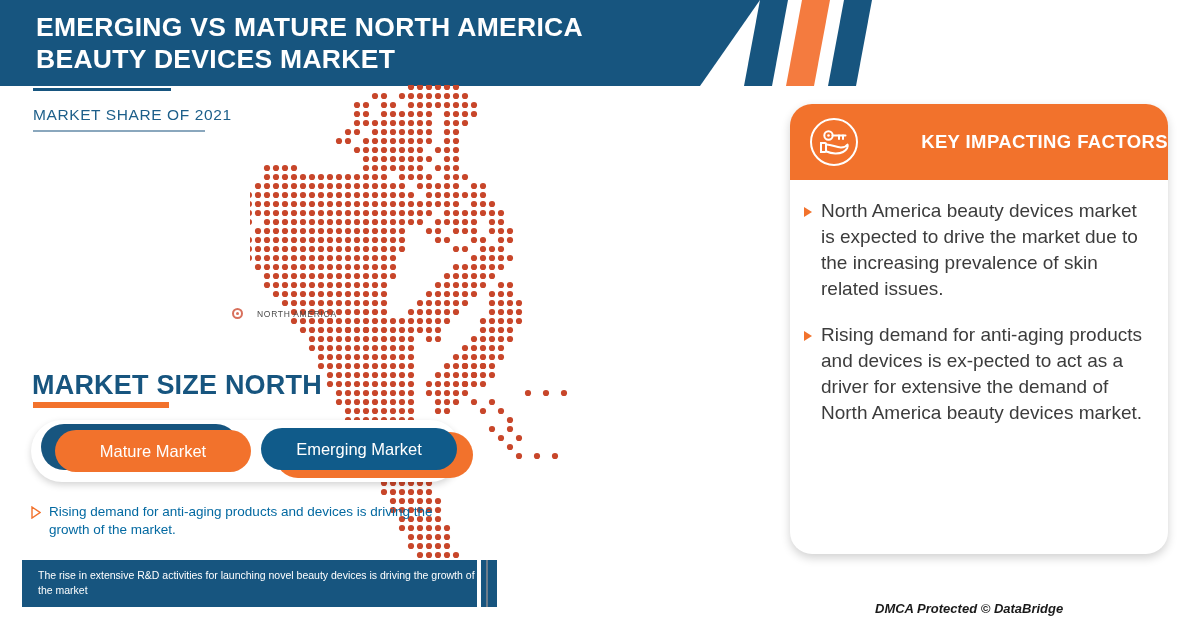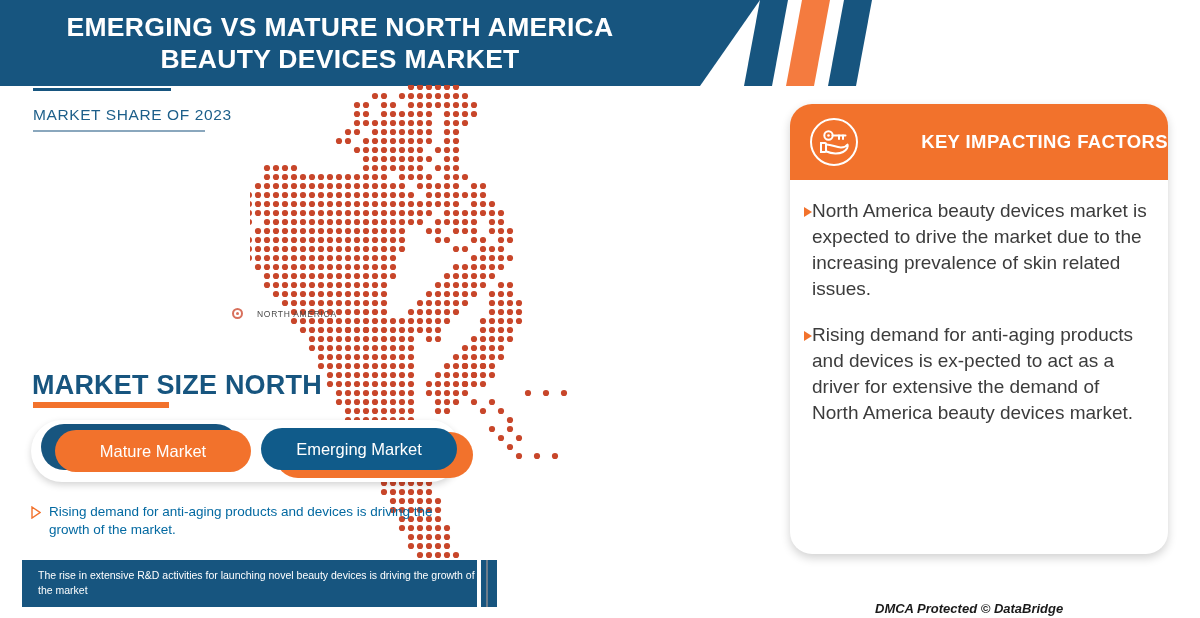--- a/index.html
+++ b/index.html
@@ -9,23 +9,23 @@
     position:relative;
   }
   #stage{position:absolute;inset:0;width:1200px;height:618px;background:#fff;}
 
   
   .header-bar{
     position:absolute;left:0;top:0;width:760px;height:86px;background:#17557f;
     clip-path:polygon(0 0, 760px 0, 700px 86px, 0 86px);
   }
   .header-title{
-    position:absolute;left:20px;top:11px;width:640px;
+    position:absolute;left:36px;top:11px;width:640px;
     color:#ffffff;font-weight:bold;font-size:26.5px;line-height:32px;
-    letter-spacing:0.3px;text-transform:uppercase;text-align:center;
+    letter-spacing:0.3px;text-transform:uppercase;
   }
   .stripe{position:absolute;top:0;height:86px;width:44px;}
   .stripe.s1{left:744px;background:#17557f;clip-path:polygon(16px 0,44px 0,28px 86px,0 86px);}
   .stripe.s2{left:786px;background:#f47b3f;clip-path:polygon(16px 0,44px 0,28px 86px,0 86px);}
   .stripe.s3{left:828px;background:#17557f;clip-path:polygon(16px 0,44px 0,28px 86px,0 86px);}
 
   
   .ms-rule-top{position:absolute;left:33px;top:88px;width:138px;height:3px;background:#17557f;}
   .ms-label{
     position:absolute;left:33px;top:106px;color:#1d5f8a;
@@ -104,21 +104,21 @@
   }
   .panel-head{
     position:absolute;left:0;top:0;width:378px;height:76px;background:#f2722c;
     display:flex;align-items:center;gap:14px;padding-left:18px;box-sizing:border-box;justify-content:space-between;
   }
   .panel-head-title{
     color:#ffffff;font-weight:bold;font-size:18.5px;letter-spacing:0.4px;text-transform:uppercase;
   }
   .key-icon{width:52px;height:52px;flex:none;}
   .panel-body{position:absolute;left:0;top:76px;width:378px;padding:18px 20px 0 14px;box-sizing:border-box;}
-  .pbullet{display:flex;margin-bottom:20px;}
+  .pbullet{display:flex;gap:9px;margin-bottom:20px;}
   .pbullet-tri{
     width:0;height:0;border-left:8px solid #f2722c;border-top:5.5px solid transparent;
     border-bottom:5.5px solid transparent;margin-top:9px;flex:none;
   }
   .pbullet-text{font-size:19px;line-height:26px;color:#3c3c3c;}
 
   
   .dmca{
     position:absolute;left:875px;top:601px;font-size:13px;font-style:italic;
     color:#1a1a1a;font-weight:bold;
@@ -129,21 +129,21 @@
 
 <div id="stage">
 
   <div class="header-bar"></div>
   <div class="header-title">EMERGING VS MATURE NORTH AMERICA BEAUTY DEVICES MARKET</div>
   <div class="stripe s1"></div>
   <div class="stripe s2"></div>
   <div class="stripe s3"></div>
 
   <div class="ms-rule-top"></div>
-  <div class="ms-label">MARKET SHARE OF 2023</div>
+  <div class="ms-label">MARKET SHARE OF 2021</div>
   <div class="ms-rule-bot"></div>
 
   <div class="map-wrap">
     <svg width="440" height="505" viewBox="0 0 440 505" xmlns="http://www.w3.org/2000/svg">
       <g id="dots" fill="#c8462a">
           <circle cx="161.0" cy="2.0" r="3.1"></circle>
           <circle cx="170.0" cy="2.0" r="3.1"></circle>
           <circle cx="179.0" cy="2.0" r="3.1"></circle>
           <circle cx="188.0" cy="2.0" r="3.1"></circle>
           <circle cx="197.0" cy="2.0" r="3.1"></circle>

